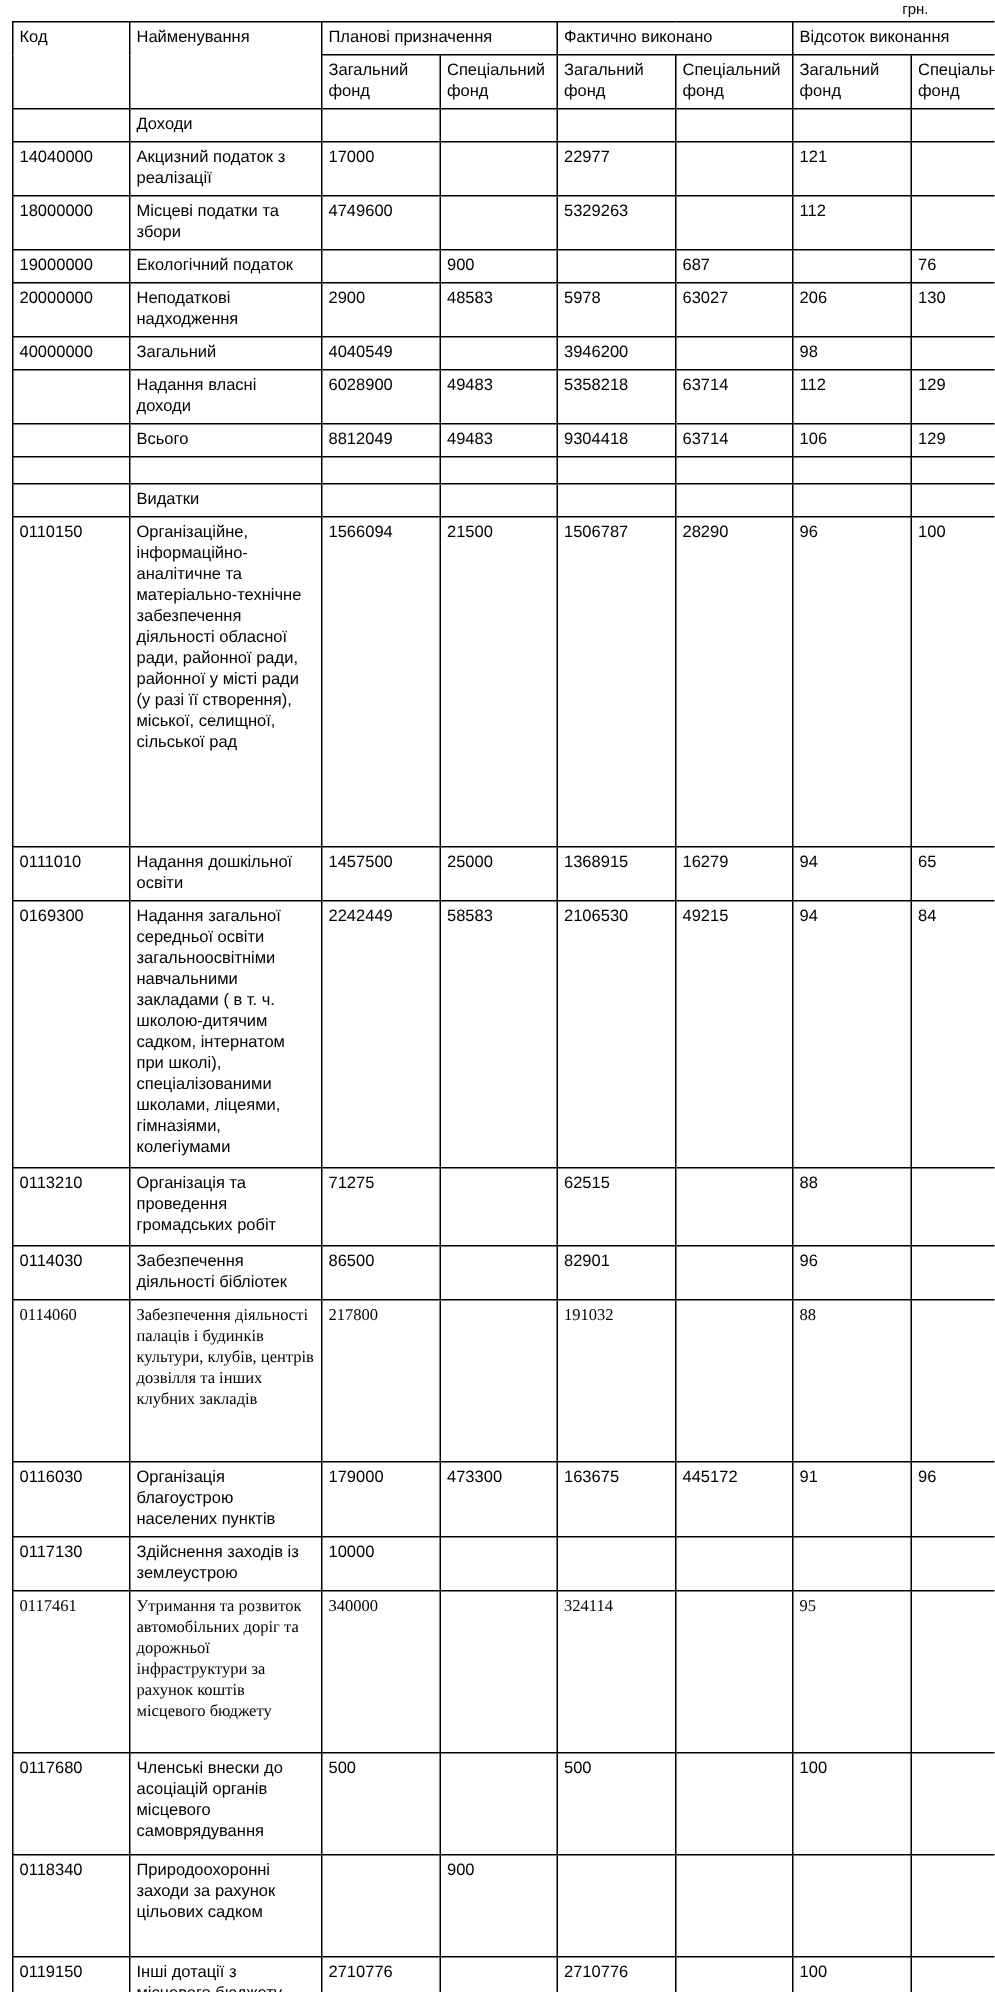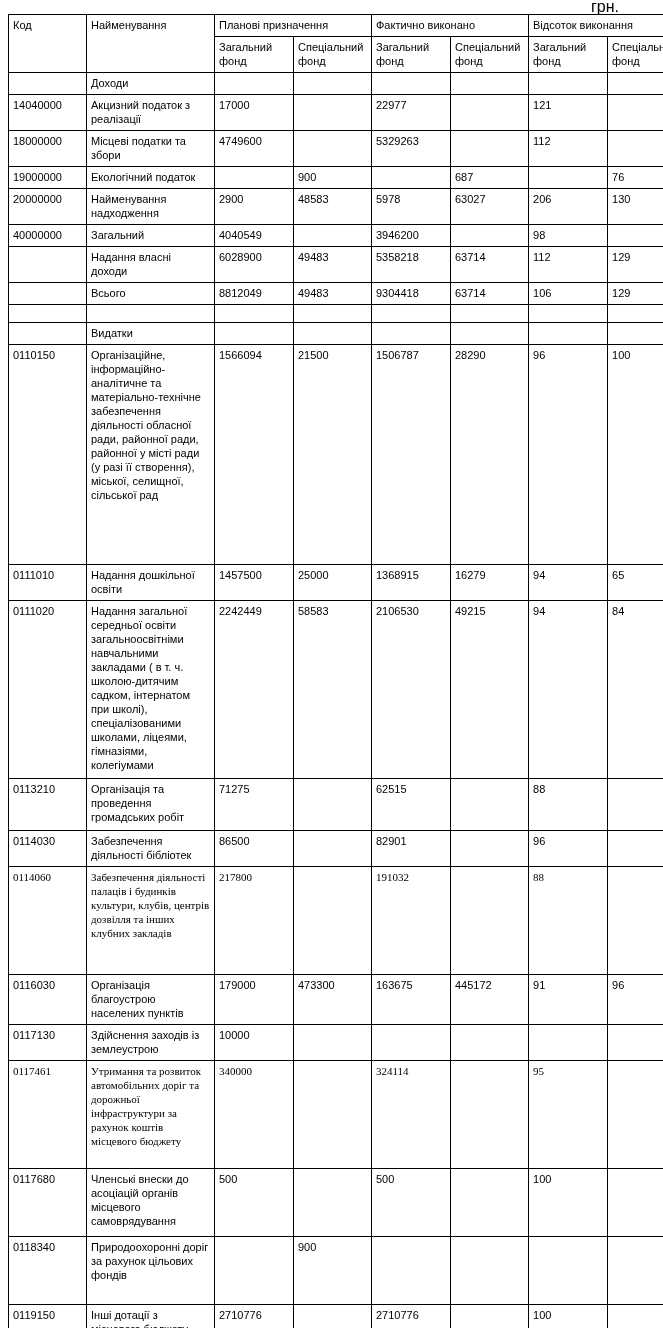--- a/index.html
+++ b/index.html
@@ -15,21 +15,21 @@
     font-size: 11px;
   }
   .page {
     position: relative;
     width: 663px;
     box-sizing: border-box;
     padding: 0 8px 4px 8px;
   }
   .unit-line {
     text-align: right;
-    font-size: 16px;
+    font-size: 10px;
     padding-right: 36px;
     padding-top: 1px;
     padding-bottom: 1px;
     line-height: 12px;
   }
   table.budget {
     border-collapse: collapse;
     width: 647px;
     table-layout: fixed;
   }
@@ -145,21 +145,21 @@
           <td class="nm">Екологічний податок</td>
           <td></td>
           <td>900</td>
           <td></td>
           <td>687</td>
           <td></td>
           <td>76</td>
         </tr>
         <tr>
           <td>20000000</td>
-          <td class="nm">Найменування надходження</td>
+          <td class="nm">Неподаткові надходження</td>
           <td>2900</td>
           <td>48583</td>
           <td>5978</td>
           <td>63027</td>
           <td>206</td>
           <td>130</td>
         </tr>
         <tr>
           <td>40000000</td>
           <td class="nm">Загальний</td>
@@ -224,21 +224,21 @@
           <td>0111010</td>
           <td class="nm">Надання дошкільної освіти</td>
           <td>1457500</td>
           <td>25000</td>
           <td>1368915</td>
           <td>16279</td>
           <td>94</td>
           <td>65</td>
         </tr>
         <tr class="tall-2">
-          <td>0111020</td>
+          <td>0169300</td>
           <td class="nm">Надання загальної середньої освіти загальноосвітніми навчальними закладами ( в т. ч. школою-дитячим садком, інтернатом при школі), спеціалізованими школами, ліцеями, гімназіями, колегіумами</td>
           <td>2242449</td>
           <td>58583</td>
           <td>2106530</td>
           <td>49215</td>
           <td>94</td>
           <td>84</td>
         </tr>
         <tr class="tall-5">
           <td>0113210</td>
@@ -305,21 +305,21 @@
           <td class="nm">Членські внески до асоціацій органів місцевого самоврядування</td>
           <td>500</td>
           <td></td>
           <td>500</td>
           <td></td>
           <td>100</td>
           <td></td>
         </tr>
         <tr class="tall-4">
           <td>0118340</td>
-          <td class="nm">Природоохоронні доріг за рахунок цільових фондів</td>
+          <td class="nm">Природоохоронні заходи за рахунок цільових садком</td>
           <td></td>
           <td>900</td>
           <td></td>
           <td></td>
           <td></td>
           <td></td>
         </tr>
         <tr>
           <td>0119150</td>
           <td class="nm">Інші  дотації з місцевого бюджету</td>

